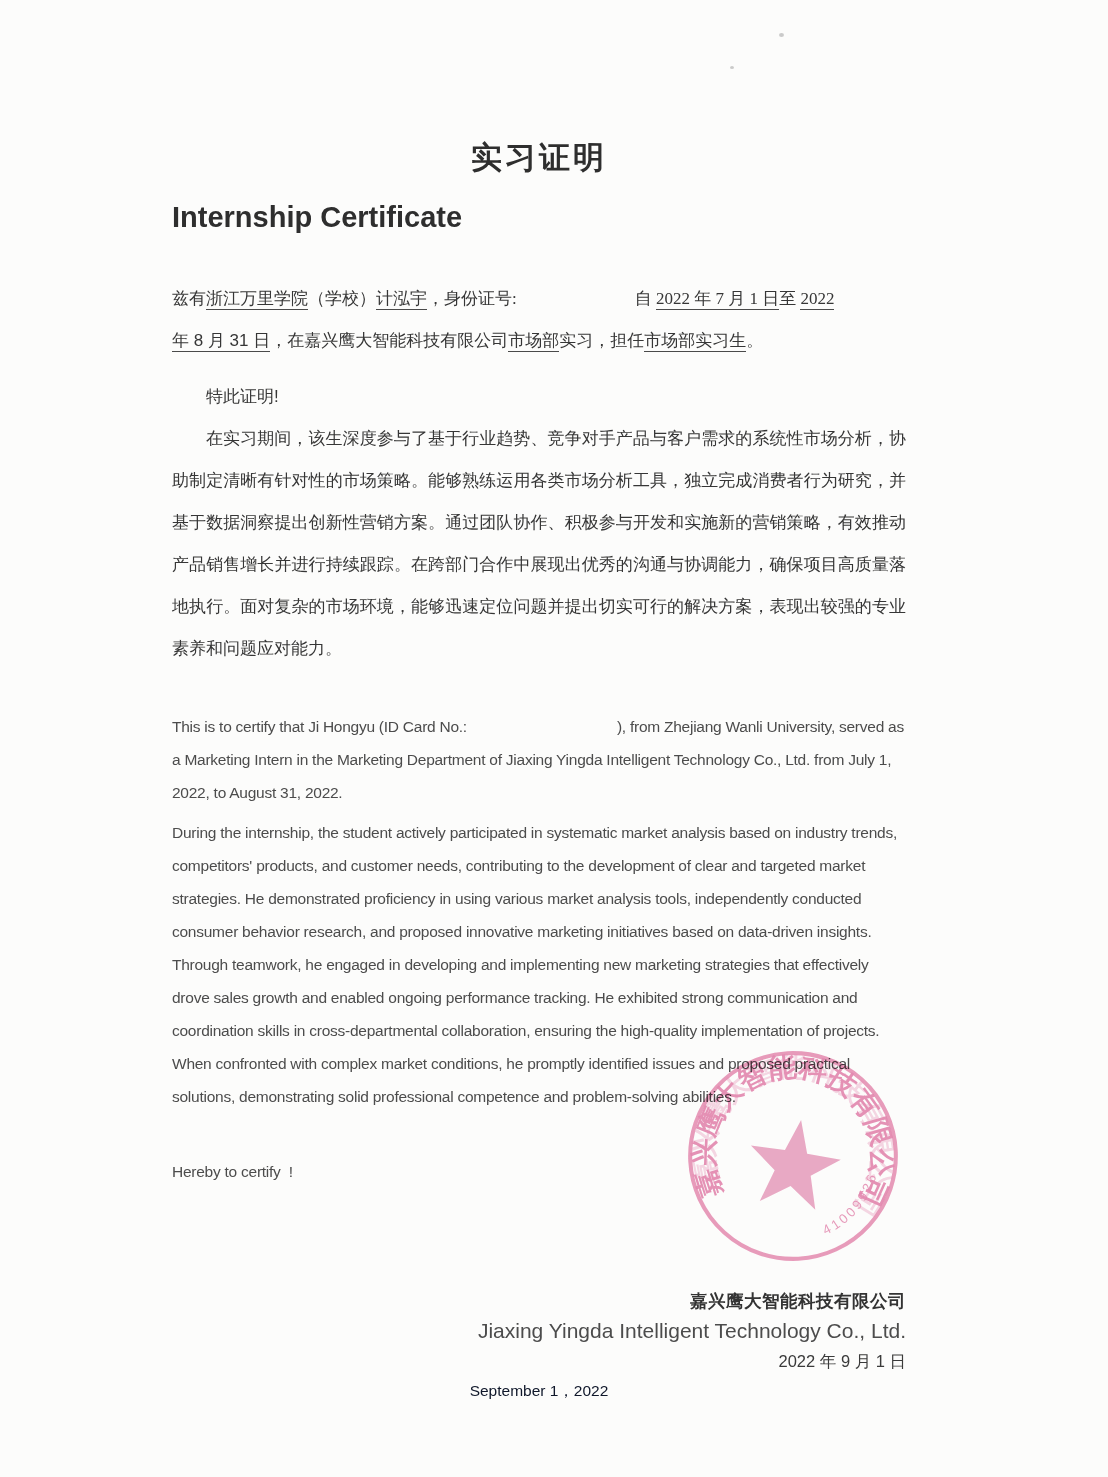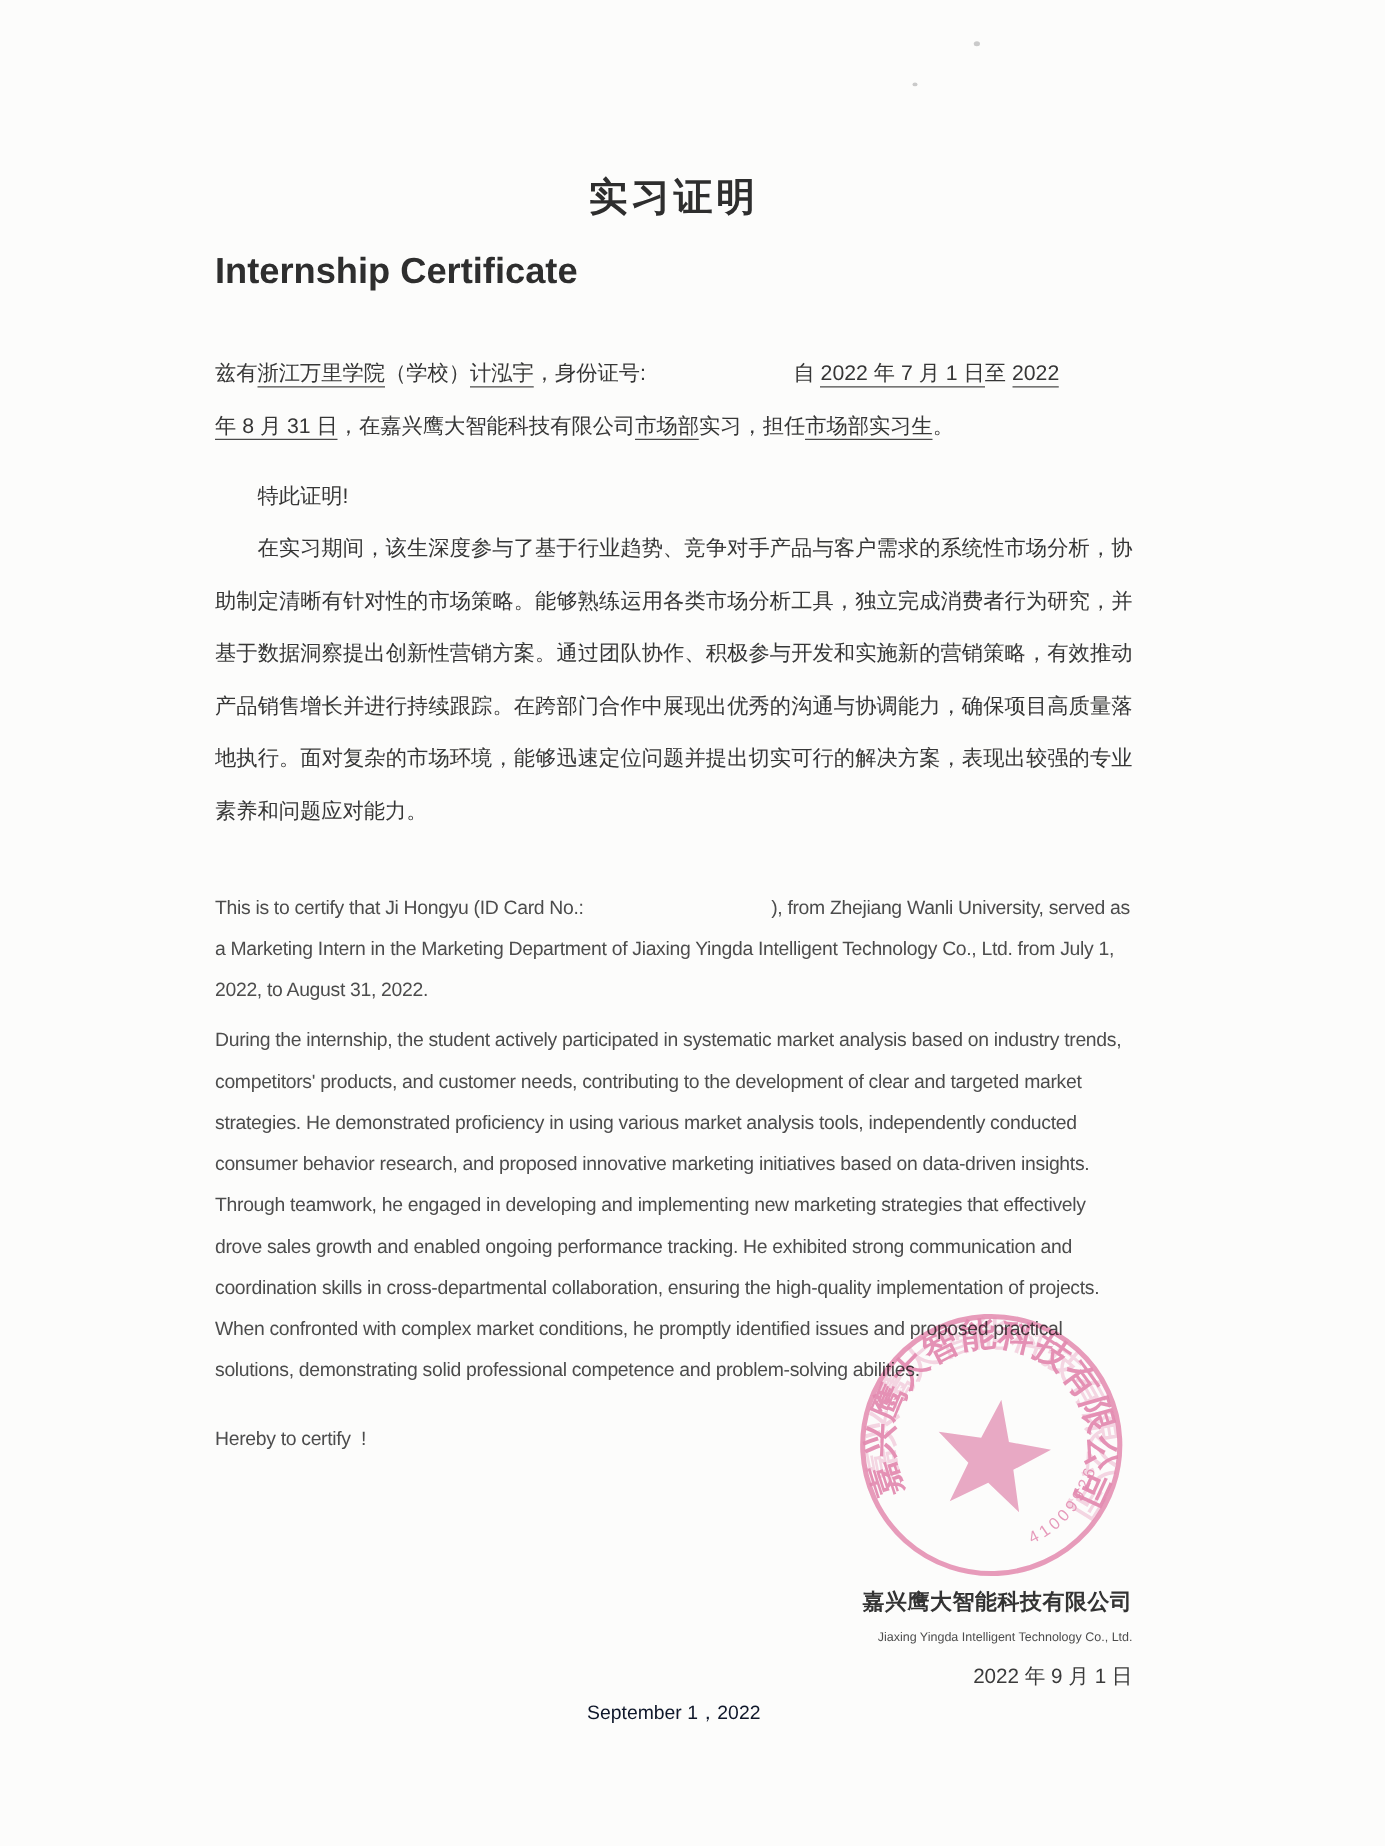--- a/index.html
+++ b/index.html
@@ -39,46 +39,46 @@
   
   .zh {
     font-size: 17px;
     line-height: 42px;
     color: #363636;
     text-align: justify;
   }
   .indent { text-indent: 2em; }
   .u { border-bottom: 1.5px solid #4a4a4a; padding-bottom: 1px; }
   .para1 { margin-top: 44px; }
-  .para1 .line1 { white-space: nowrap; }
+  .para1 .line1 { white-space: nowrap; font-family: Liberation Serif, serif; }
   .id-gap { display: inline-block; width: 118px; }
 
   .hereby-zh { margin-top: 14px; }
 
   
   .en {
     font-size: 15.5px;
     line-height: 33px;
     letter-spacing: -0.25px;
     color: #4c4c4c;
     text-align: left;
   }
   .en-p1 { margin-top: 40px; }
   .en-p2 { margin-top: 7px; }
   .en-gap { display: inline-block; width: 150px; }
-  .hereby-en { margin-top: 22px; white-space: pre-wrap; }
+  .hereby-en { margin-top: 42px; white-space: pre-wrap; }
 
   
   .signature {
     margin-top: 98px;
     text-align: right;
     line-height: 30px;
   }
   .sig-company-zh { font-size: 17.5px; font-weight: bold; color: #333; letter-spacing: 0.5px; }
-  .sig-company-en { font-size: 10px; color: #4c4c4c; }
+  .sig-company-en { font-size: 21px; color: #4c4c4c; }
   .sig-date-zh { font-size: 16.5px; color: #3a3a3a; }
   .sig-date-en { font-size: 15.5px; color: #0f172a; text-align: center; }
 
   
   .stamp {
     position: absolute;
     left: 681px;
     top: 1044px;
     width: 224px;
     height: 224px;

